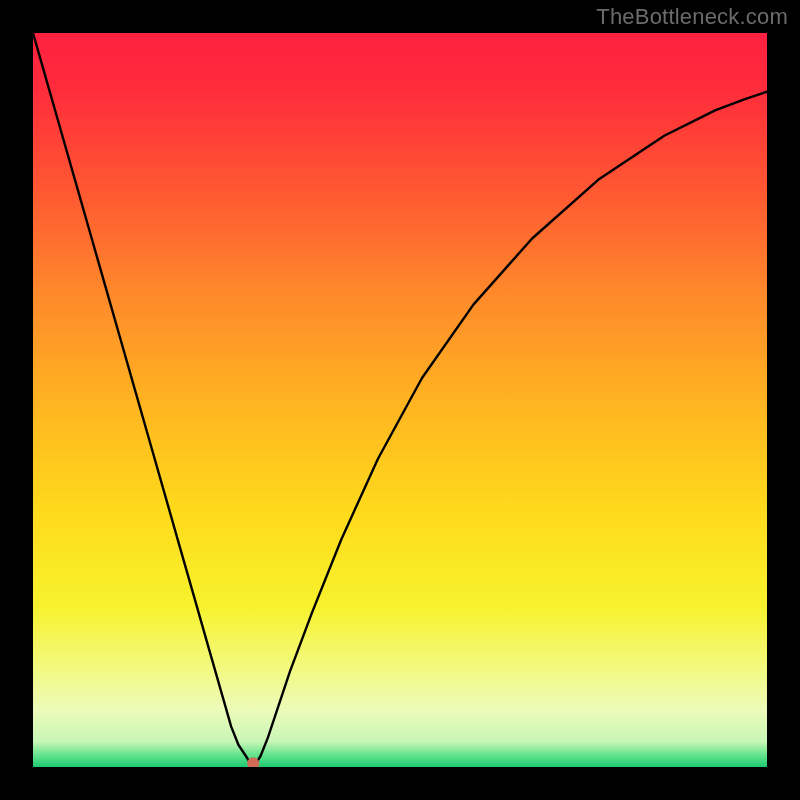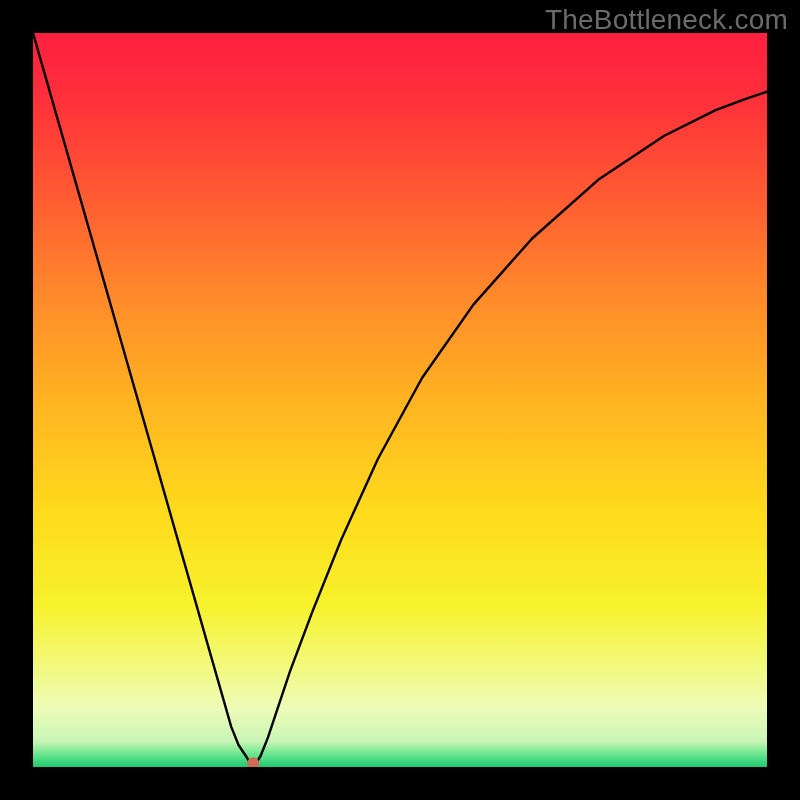--- a/index.html
+++ b/index.html
@@ -15,21 +15,21 @@
     position: relative;
     width: 800px;
     height: 800px;
     background: #000;
   }
   .watermark {
     position: absolute;
     top: 4px;
     right: 12px;
     color: #6b6b6b;
-    font-size: 28px;
+    font-size: 22px;
     font-weight: 500;
     letter-spacing: 0.2px;
     z-index: 5;
     user-select: none;
   }
   .plot {
     position: absolute;
     left: 33px;
     top: 33px;
     width: 734px;

